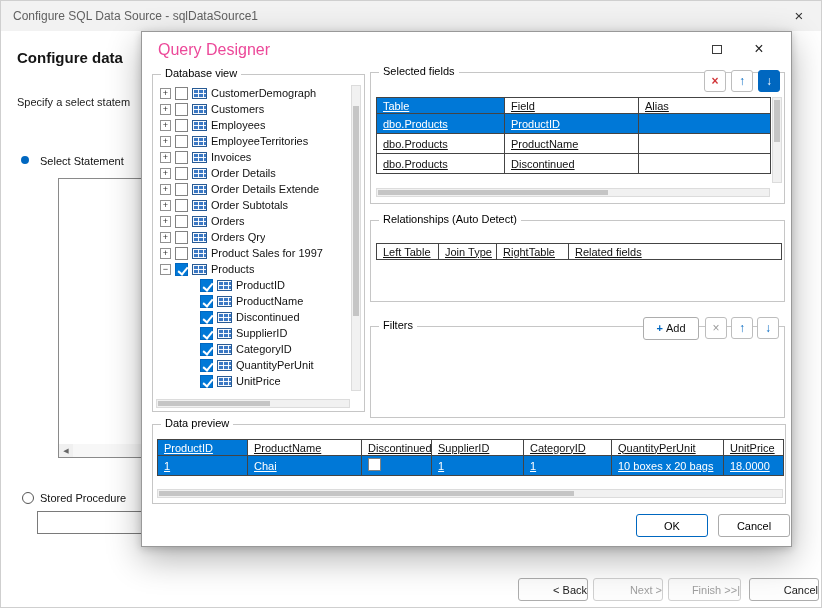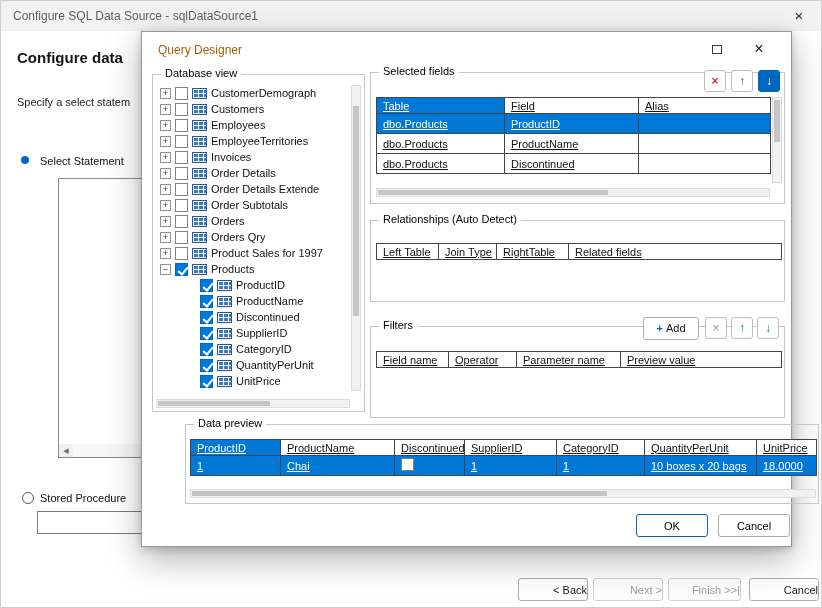--- a/index.html
+++ b/index.html
@@ -19,21 +19,21 @@
   .ta { position:absolute; left:57px; top:177px; width:640px; height:280px; border:1px solid #8a8a8a; background:#fff; resize:none; overflow:hidden; outline:none; }
   .ta-sb { position:absolute; left:58px; top:443px; width:200px; height:13px; background:#f7f7f7; }
   .ta-sb-left { position:absolute; left:0; top:0; width:14px; height:13px; background:#f0f0f0; color:#666; font-size:7px; text-align:center; line-height:13px; }
   .sp-input { position:absolute; left:36px; top:510px; width:380px; height:23px; border:1px solid #7a7a7a; background:#fff; font-size:11px; padding:0 4px; outline:none; }
   .wbtn { position:absolute; top:577px; height:23px; background:#fdfdfd; border:1px solid #adadad; border-radius:3px; font-size:11px; color:#1a1a1a; text-align:right; font-family:inherit; cursor:pointer; }
   .wbtn.disabled { color:#9f9f9f; border-color:#d0d0d0; background:#fcfcfc; }
 
   
   .qd { position:absolute; left:140px; top:30px; width:651px; height:516px; background:#fff; border:1px solid #999;
         box-shadow:0 12px 32px rgba(0,0,0,.30), 0 2px 8px rgba(0,0,0,.18); }
-  .qd-title { position:absolute; left:16px; top:0; line-height:36px; font-size:12px; color:#a16207; }
+  .qd-title { position:absolute; left:16px; top:0; line-height:36px; font-size:16px; color:#ec4899; }
   .qd-max { position:absolute; right:58px; top:7px; width:32px; height:22px; text-align:center; cursor:pointer; }
   .qd-max span { display:inline-block; width:10px; height:9px; border:1px solid #3c3c3c; margin-top:6px; }
   .qd-close { position:absolute; right:16px; top:4px; width:32px; height:26px; text-align:center; line-height:26px; font-size:16px; color:#222; cursor:pointer; }
 
   .grp { position:absolute; border:1px solid #c6c6c6; }
   .legend { position:absolute; top:-8px; left:8px; background:#fff; padding:0 4px; font-size:11px; color:#000; white-space:nowrap; }
 
   
   #grp-db { left:10px; top:42px; width:213px; height:338px; }
   .tree { position:absolute; left:3px; top:10px; width:192px; height:306px; overflow:hidden; }
@@ -81,21 +81,21 @@
   
   #grp-fil { left:228px; top:294px; width:415px; height:92px; }
   .fil-grid { left:5px; top:24px; width:405px; }
   .btn-add { position:absolute; left:272px; top:-10px; width:56px; height:23px; background:#fff; border:1px solid #adadad; border-radius:3px; font-size:11px; color:#111; text-align:center; line-height:21px; cursor:pointer; font-family:inherit; }
   .btn-add .plus { color:#0067c0; font-weight:bold; margin-right:3px; }
   .tb-fdel { top:-10px; left:334px; right:auto; color:#9a9a9a; }
   .tb-fup  { top:-10px; left:360px; right:auto; color:#0067c0; font-weight:bold; }
   .tb-fdown{ top:-10px; left:386px; right:auto; color:#0067c0; font-weight:bold; background:#fff; border-color:#bdbdbd; }
 
   
-  #grp-dp { left:10px; top:392px; width:634px; height:80px;margin-left:33px; }
+  #grp-dp { left:10px; top:392px; width:634px; height:80px; }
   .dp-grid { left:4px; top:14px; width:626px; }
   .dp-grid td { height:22px; }
 
   
   .btn-ok { position:absolute; left:494px; top:482px; width:72px; height:23px; background:#fff; border:1px solid #0067c0; border-radius:3px; font-size:11px; color:#000; cursor:pointer; font-family:inherit; }
   .btn-qcancel { position:absolute; left:576px; top:482px; width:72px; height:23px; background:#fff; border:1px solid #ababab; border-radius:3px; font-size:11px; color:#000; cursor:pointer; font-family:inherit; }
 </style>
 </head>
 <body>
 
@@ -311,36 +311,20 @@
       </tbody>
         </table>
     </div>
 
     <div class="grp" id="grp-fil">
       <span class="legend">Filters</span>
       <button class="btn-add"><span class="plus">+</span><span>Add</span></button>
       <button class="tb tb-fdel"><span>×</span></button>
       <button class="tb tb-fup"><span>↑</span></button>
       <button class="tb tb-fdown"><span>↓</span></button>
-      <table class="grid fil-grid">
-        <colgroup>
-            <col style="width:72px">
-            <col style="width:68px">
-            <col style="width:104px">
-            <col style="width:161px">
-          </colgroup>
-        <tbody>
-            <tr>
-          <th>Field name</th>
-          <th>Operator</th>
-          <th>Parameter name</th>
-          <th>Preview value</th>
-        </tr>
-      </tbody>
-        </table>
     </div>
 
     <div class="grp" id="grp-dp">
       <span class="legend">Data preview</span>
       <table class="grid dp-grid">
         <colgroup>
             <col style="width:90px">
             <col style="width:114px">
             <col style="width:70px">
             <col style="width:92px">

